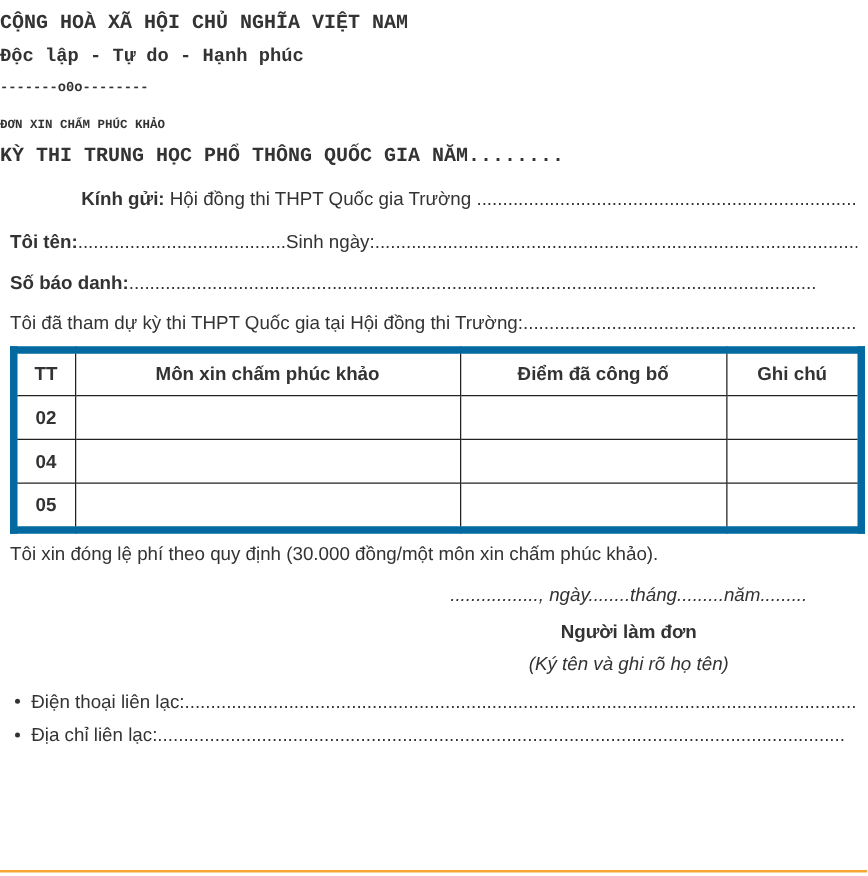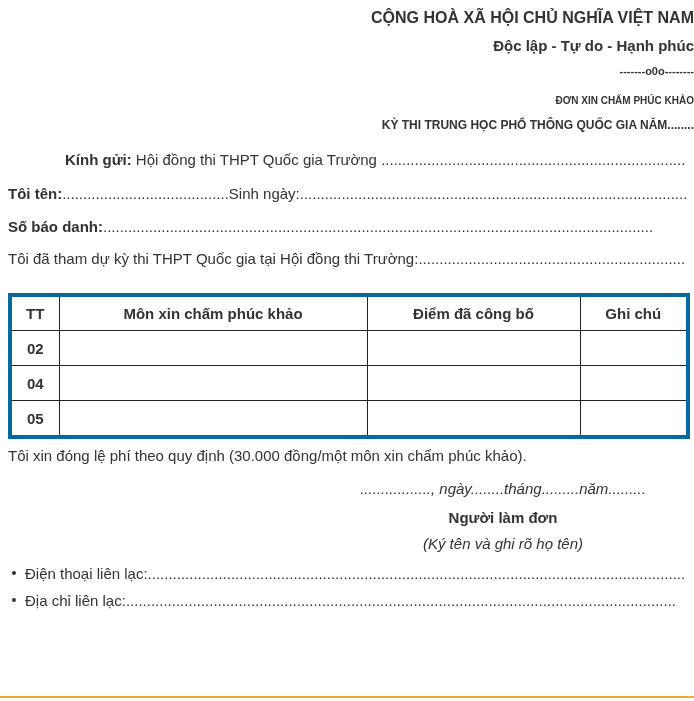--- a/index.html
+++ b/index.html
@@ -8,43 +8,43 @@
     width: 694px;
     height: 701px;
     background: #ffffff;
     font-family: "Liberation Sans", sans-serif;
     font-size: 15px;
     color: #333333;
     box-sizing: border-box;
     padding-top: 9px;
     overflow: hidden;
   }
-  .hdr { text-align: right; }
+  .hdr { text-align: left; font-family: Liberation Mono, monospace; }
   .national-title { font-weight: bold; font-size: 16px; line-height: 18px; }
   .motto          { font-weight: bold; font-size: 15px; line-height: 18px; margin-top: 10px; }
   .separator      { font-weight: bold; font-size: 11px; line-height: 16px; margin-top: 8px; }
   .form-title     { font-weight: bold; font-size: 10px; line-height: 18px; margin-top: 13px; }
-  .form-subtitle  { font-weight: bold; font-size: 12px; line-height: 18px; margin-top: 6px; }
+  .form-subtitle  { font-weight: bold; font-size: 16px; line-height: 18px; margin-top: 6px; }
 
   .main { padding: 0 8px; }
   .line { line-height: 20px; white-space: nowrap; overflow: hidden; }
   .clip-r { padding-right: 36px; }
   .b { font-weight: bold; }
   .recipient-line { margin-top: 16px; padding-left: 57px; }
   .name-line      { margin-top: 14px; }
   .sbd-line       { margin-top: 13px; }
   .exam-line      { margin-top: 12px; }
   .intro-line     { margin-top: 11px; }
 
   table.subjects {
-    margin-top: 24px;
+    margin-top: 8px;
     width: 678px;
     border-collapse: collapse;
     table-layout: fixed;
-    border: 4px solid #0369a1;
+    border: 6px solid #0369a1;
   }
   table.subjects th, table.subjects td {
     border: 1px solid #222;
     font-size: 15px;
     color: #333;
     padding: 0 4px;
     overflow: hidden;
   }
   table.subjects th { font-weight: bold; text-align: center; height: 33px; }
   table.subjects td { height: 34px; }

